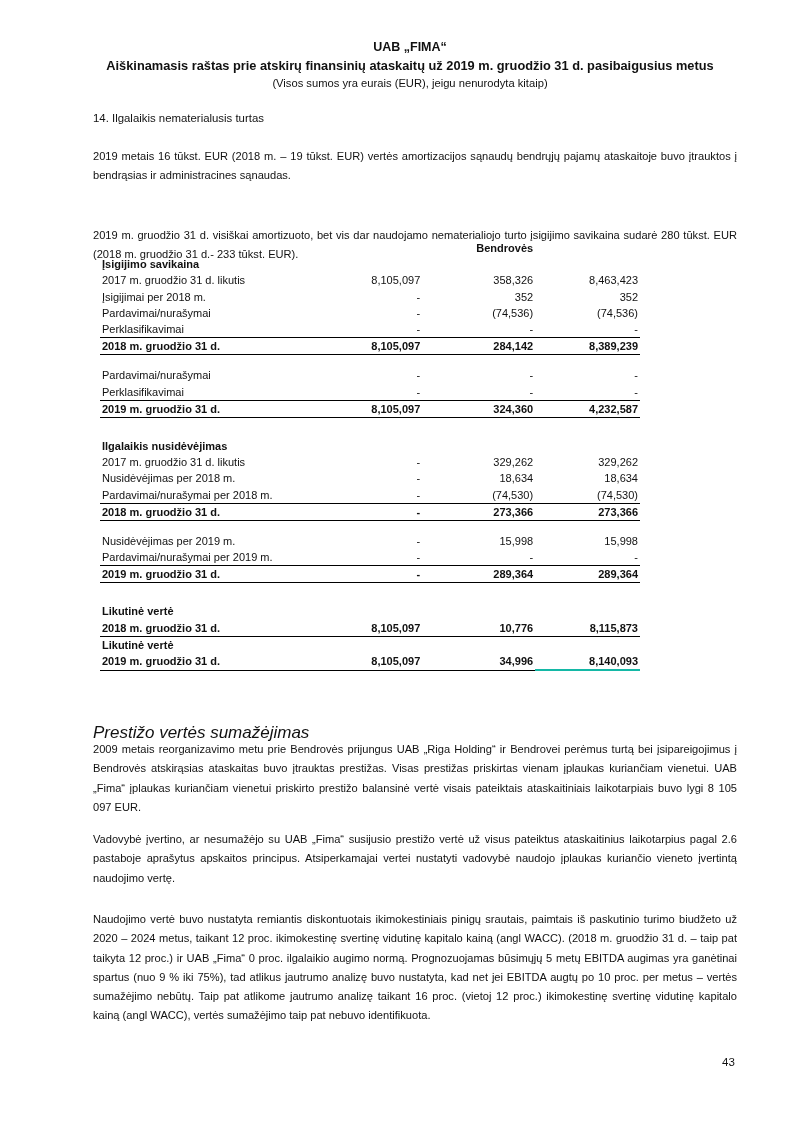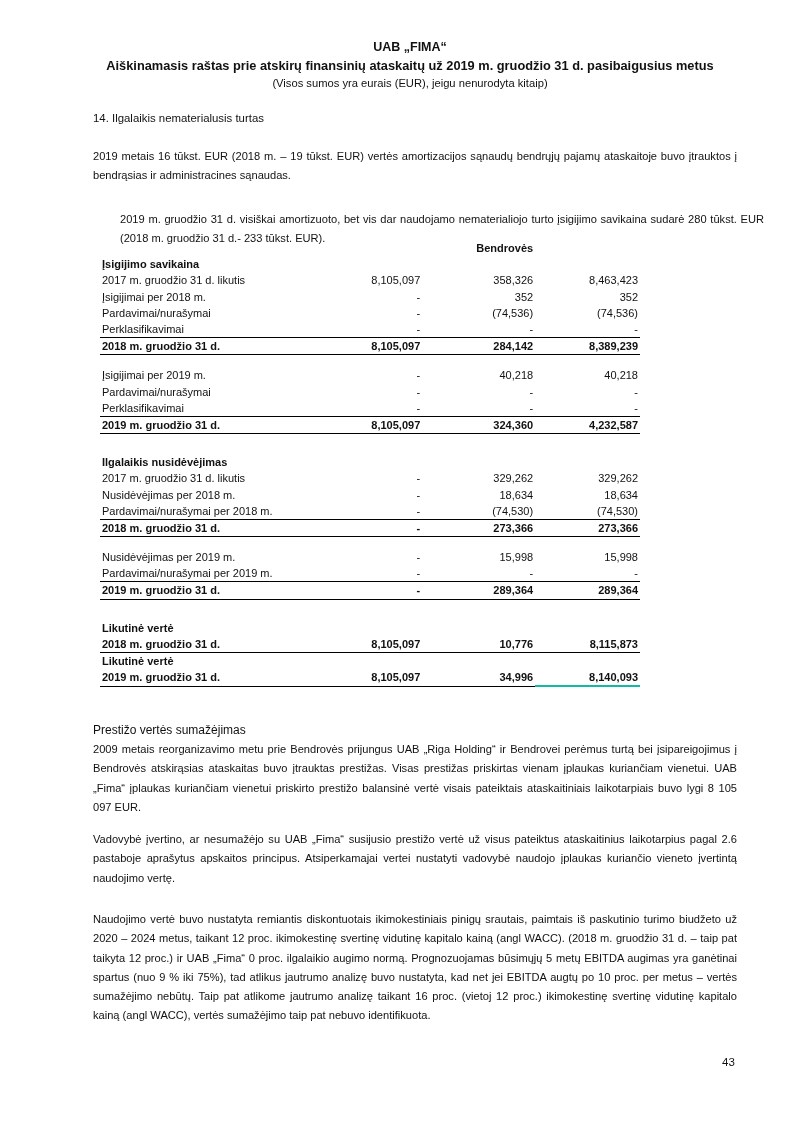--- a/index.html
+++ b/index.html
@@ -12,22 +12,22 @@
     .hdr { position: absolute; left: 80px; width: 660px; text-align: center; }
     .hdr-company { top: 40px; font-weight: bold; font-size: 12.5px; }
     .hdr-title { top: 58px; font-weight: bold; font-size: 12.8px; }
     .hdr-sub { top: 77px; font-size: 11.2px; }
     .section-title { position: absolute; left: 93px; top: 112px; font-size: 11.4px; }
     .para {
       position: absolute; left: 93px; width: 644px; line-height: 19.3px;
       text-align: justify; font-size: 11.1px;
     }
     .p1 { top: 147px; }
-    .p2 { top: 210px; margin-left: 27px; }
-    .italic-h { position: absolute; left: 93px; top: 723px; font-size: 12px; }
+    .p2 { top: 226px; }
+    .italic-h { position: absolute; left: 93px; top: 723px; font-style: italic; font-size: 17px; }
     .p3 { top: 740px; }
     .p4 { top: 830px; }
     .p5 { top: 910px; }
 
     table.fin {
       position: absolute; left: 100px; top: 240px; width: 540px;
       border-collapse: collapse; font-size: 11px;
     }
     table.fin td { padding: 0 2px; height: 16.2px; line-height: 16px; white-space: nowrap; }
     table.fin td.num { text-align: right; }
@@ -97,26 +97,20 @@
     <tr class="total">
       <td>2018 m. gruodžio 31 d.</td>
       <td class="num">8,105,097</td>
       <td class="num">284,142</td>
       <td class="num">8,389,239</td>
     </tr>
     <tr class="gap">
           <td colspan="4"></td>
         </tr>
     <tr>
-      <td>Įsigijimai per 2019 m.</td>
-      <td class="num">-</td>
-      <td class="num">40,218</td>
-      <td class="num">40,218</td>
-    </tr>
-    <tr>
       <td>Pardavimai/nurašymai</td>
       <td class="num">-</td>
       <td class="num">-</td>
       <td class="num">-</td>
     </tr>
     <tr>
       <td>Perklasifikavimai</td>
       <td class="num">-</td>
       <td class="num">-</td>
       <td class="num">-</td>

